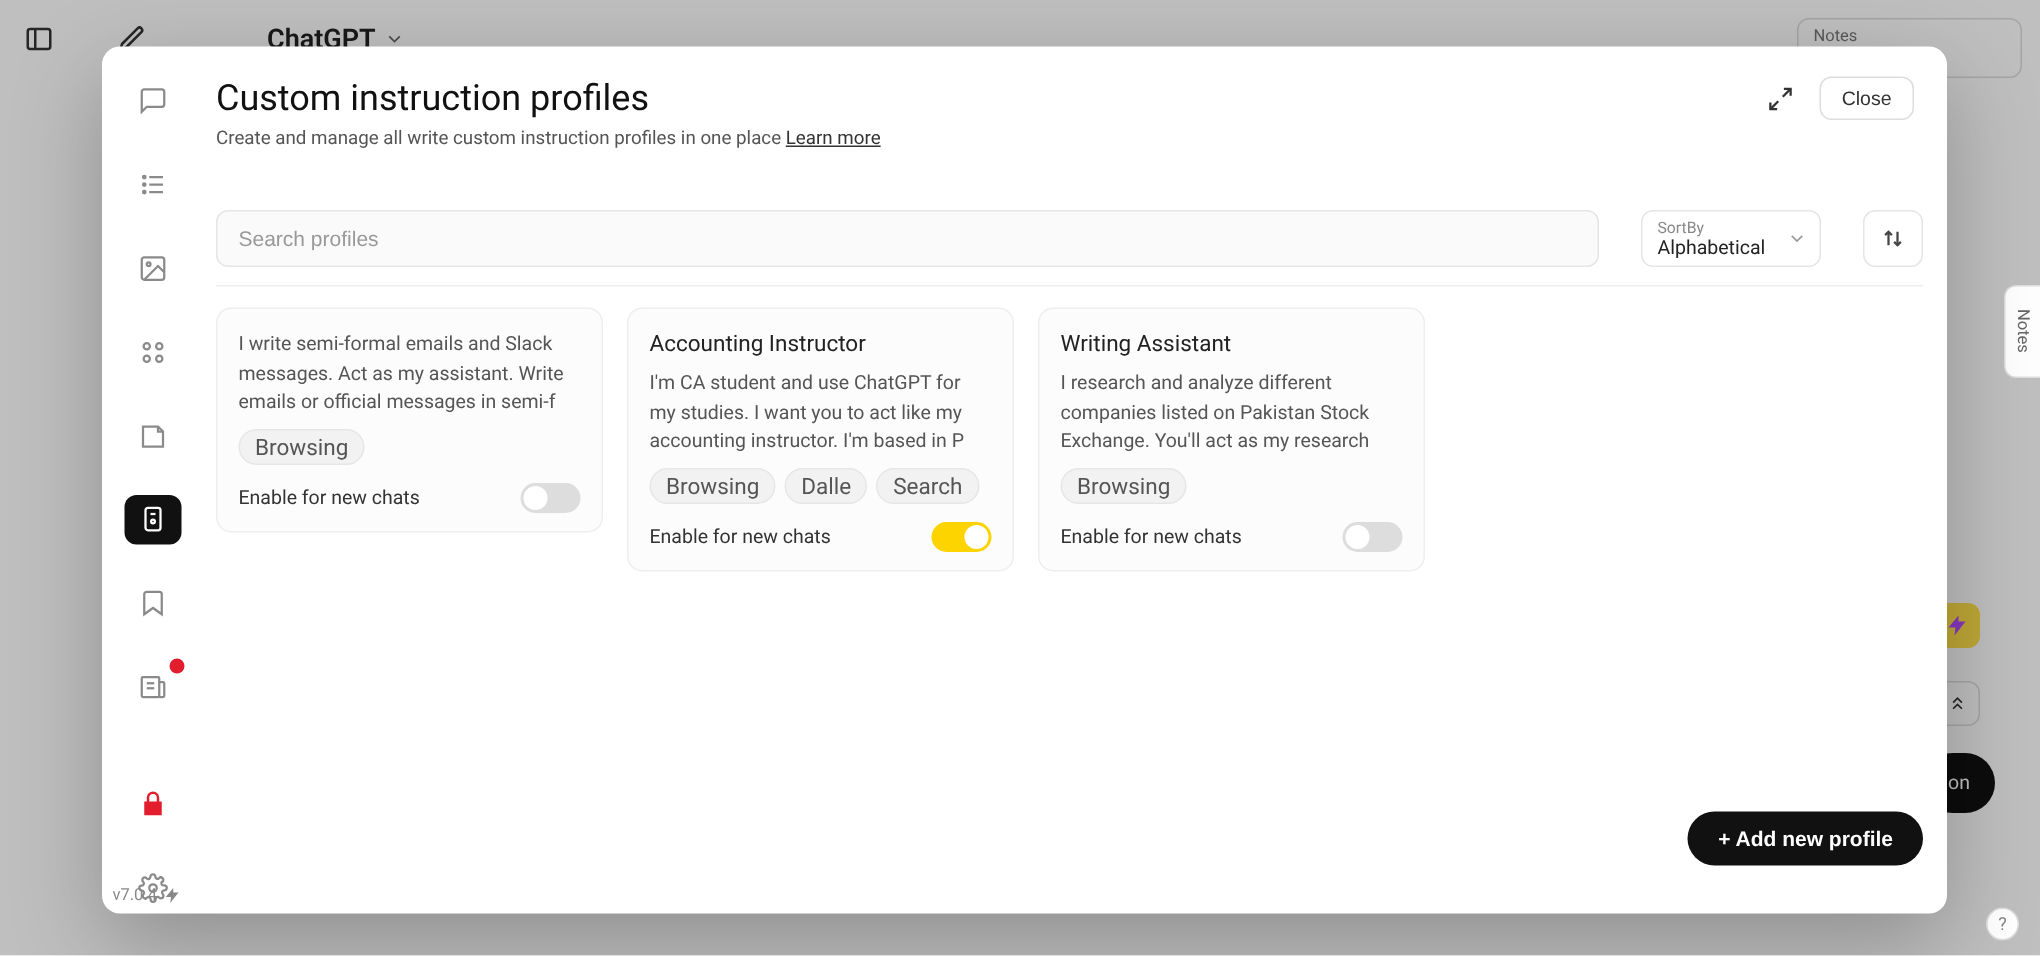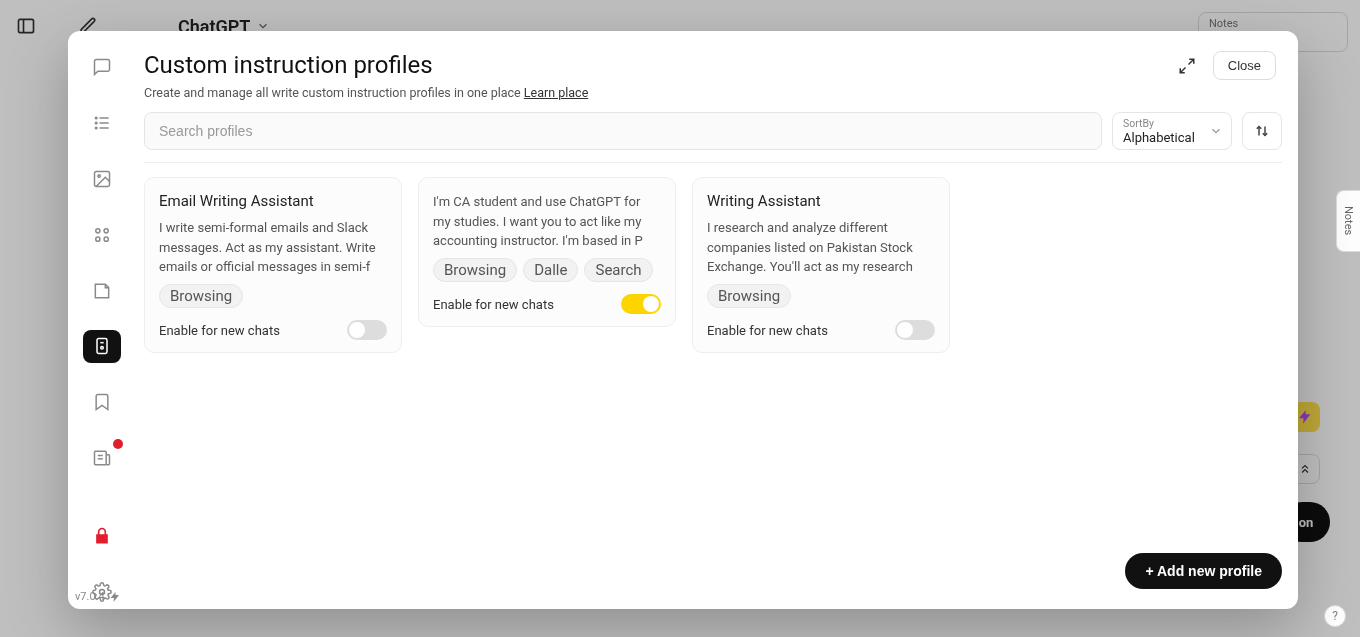--- a/index.html
+++ b/index.html
@@ -212,23 +212,24 @@
       border-radius: 8px;
       background: #fff;
       padding: 6px 14px;
       font-size: 13px;
       color: #333;
       cursor: pointer;
     }
 
     .controls-row {
       display: flex;
-      gap: 10px;
+      gap: 28px;
       align-items: stretch;
       padding: 0 16px;
+      margin-top: 28px;
     }
     .search-input {
       flex: 1;
       border: 1px solid #e5e5e5;
       background: #fafafa;
       border-radius: 8px;
       padding: 10px 14px;
       font-size: 14px;
       color: #333;
     }
@@ -337,21 +338,21 @@
     .toggle.on {
       background: #fdd400;
     }
     .toggle.on .knob {
       left: 22px;
     }
 
     .modal-footer {
       display: flex;
       justify-content: flex-end;
-      padding: 12px 16px 20px;
+      padding: 12px 16px 32px;
       align-items: flex-end;
     }
     .add-btn {
       background: #111;
       color: #fff;
       border: none;
       border-radius: 24px;
       padding: 10px 20px;
       font-size: 14px;
       font-weight: 600;
@@ -391,21 +392,21 @@
       position: absolute;
       right: 30px;
       top: 502px;
       height: 40px;
       width: 48px;
       background: #111;
       border-radius: 20px;
       color:#fff;
       display:flex;align-items:center;justify-content:center;
       font-size:13px;
-      font-weight:700;
+      font-weight:400;
     }
 
     svg { display: block; }
   </style>
 </head>
 <body>
 
 <div class="app-bg">
   <div class="bg-topbar">
     <div class="bg-icon">
@@ -459,21 +460,21 @@
   <span>Notes</span>
 </div>
 
 <div class="modal">
 
   <div class="modal-header">
     <div class="titles">
       <div class="modal-title">Custom instruction profiles</div>
       <div class="modal-sub">
         <span>Create and manage all write custom instruction profiles in one place</span>
-        <a>Learn place</a>
+        <a>Learn more</a>
       </div>
     </div>
     <div class="modal-actions">
       <div class="expand-btn">
         <svg width="18" height="18" viewBox="0 0 24 24" fill="none" stroke="currentColor" stroke-width="2">
             <polyline points="15 3 21 3 21 9"></polyline>
             <polyline points="9 21 3 21 3 15"></polyline>
             <line x1="21" y1="3" x2="14" y2="10"></line>
             <line x1="3" y1="21" x2="10" y2="14"></line>
           </svg>
@@ -501,33 +502,33 @@
           <polyline points="13 15 16 18 19 15"></polyline>
         </svg>
     </div>
   </div>
 
   <div class="divider"></div>
 
   <div class="cards-area">
     <div class="cards" id="cards-container">
         <div class="card">
-          <div class="card-title">Email Writing Assistant</div>
           <div class="card-desc">I write semi-formal emails and Slack messages. Act as my assistant. Write emails or official messages in semi-f</div>
           <div class="tags">
             <span class="tag">Browsing</span>
           </div>
           <div class="card-footer">
             <span class="enable-label">Enable for new chats</span>
             <div class="toggle">
               <div class="knob"></div>
             </div>
           </div>
         </div>
         <div class="card">
+          <div class="card-title">Accounting Instructor</div>
           <div class="card-desc">I'm CA student and use ChatGPT for my studies. I want you to act like my accounting instructor. I'm based in P</div>
           <div class="tags">
             <span class="tag">Browsing</span>
             <span class="tag">Dalle</span>
             <span class="tag">Search</span>
           </div>
           <div class="card-footer">
             <span class="enable-label">Enable for new chats</span>
             <div class="toggle on">
               <div class="knob"></div>

